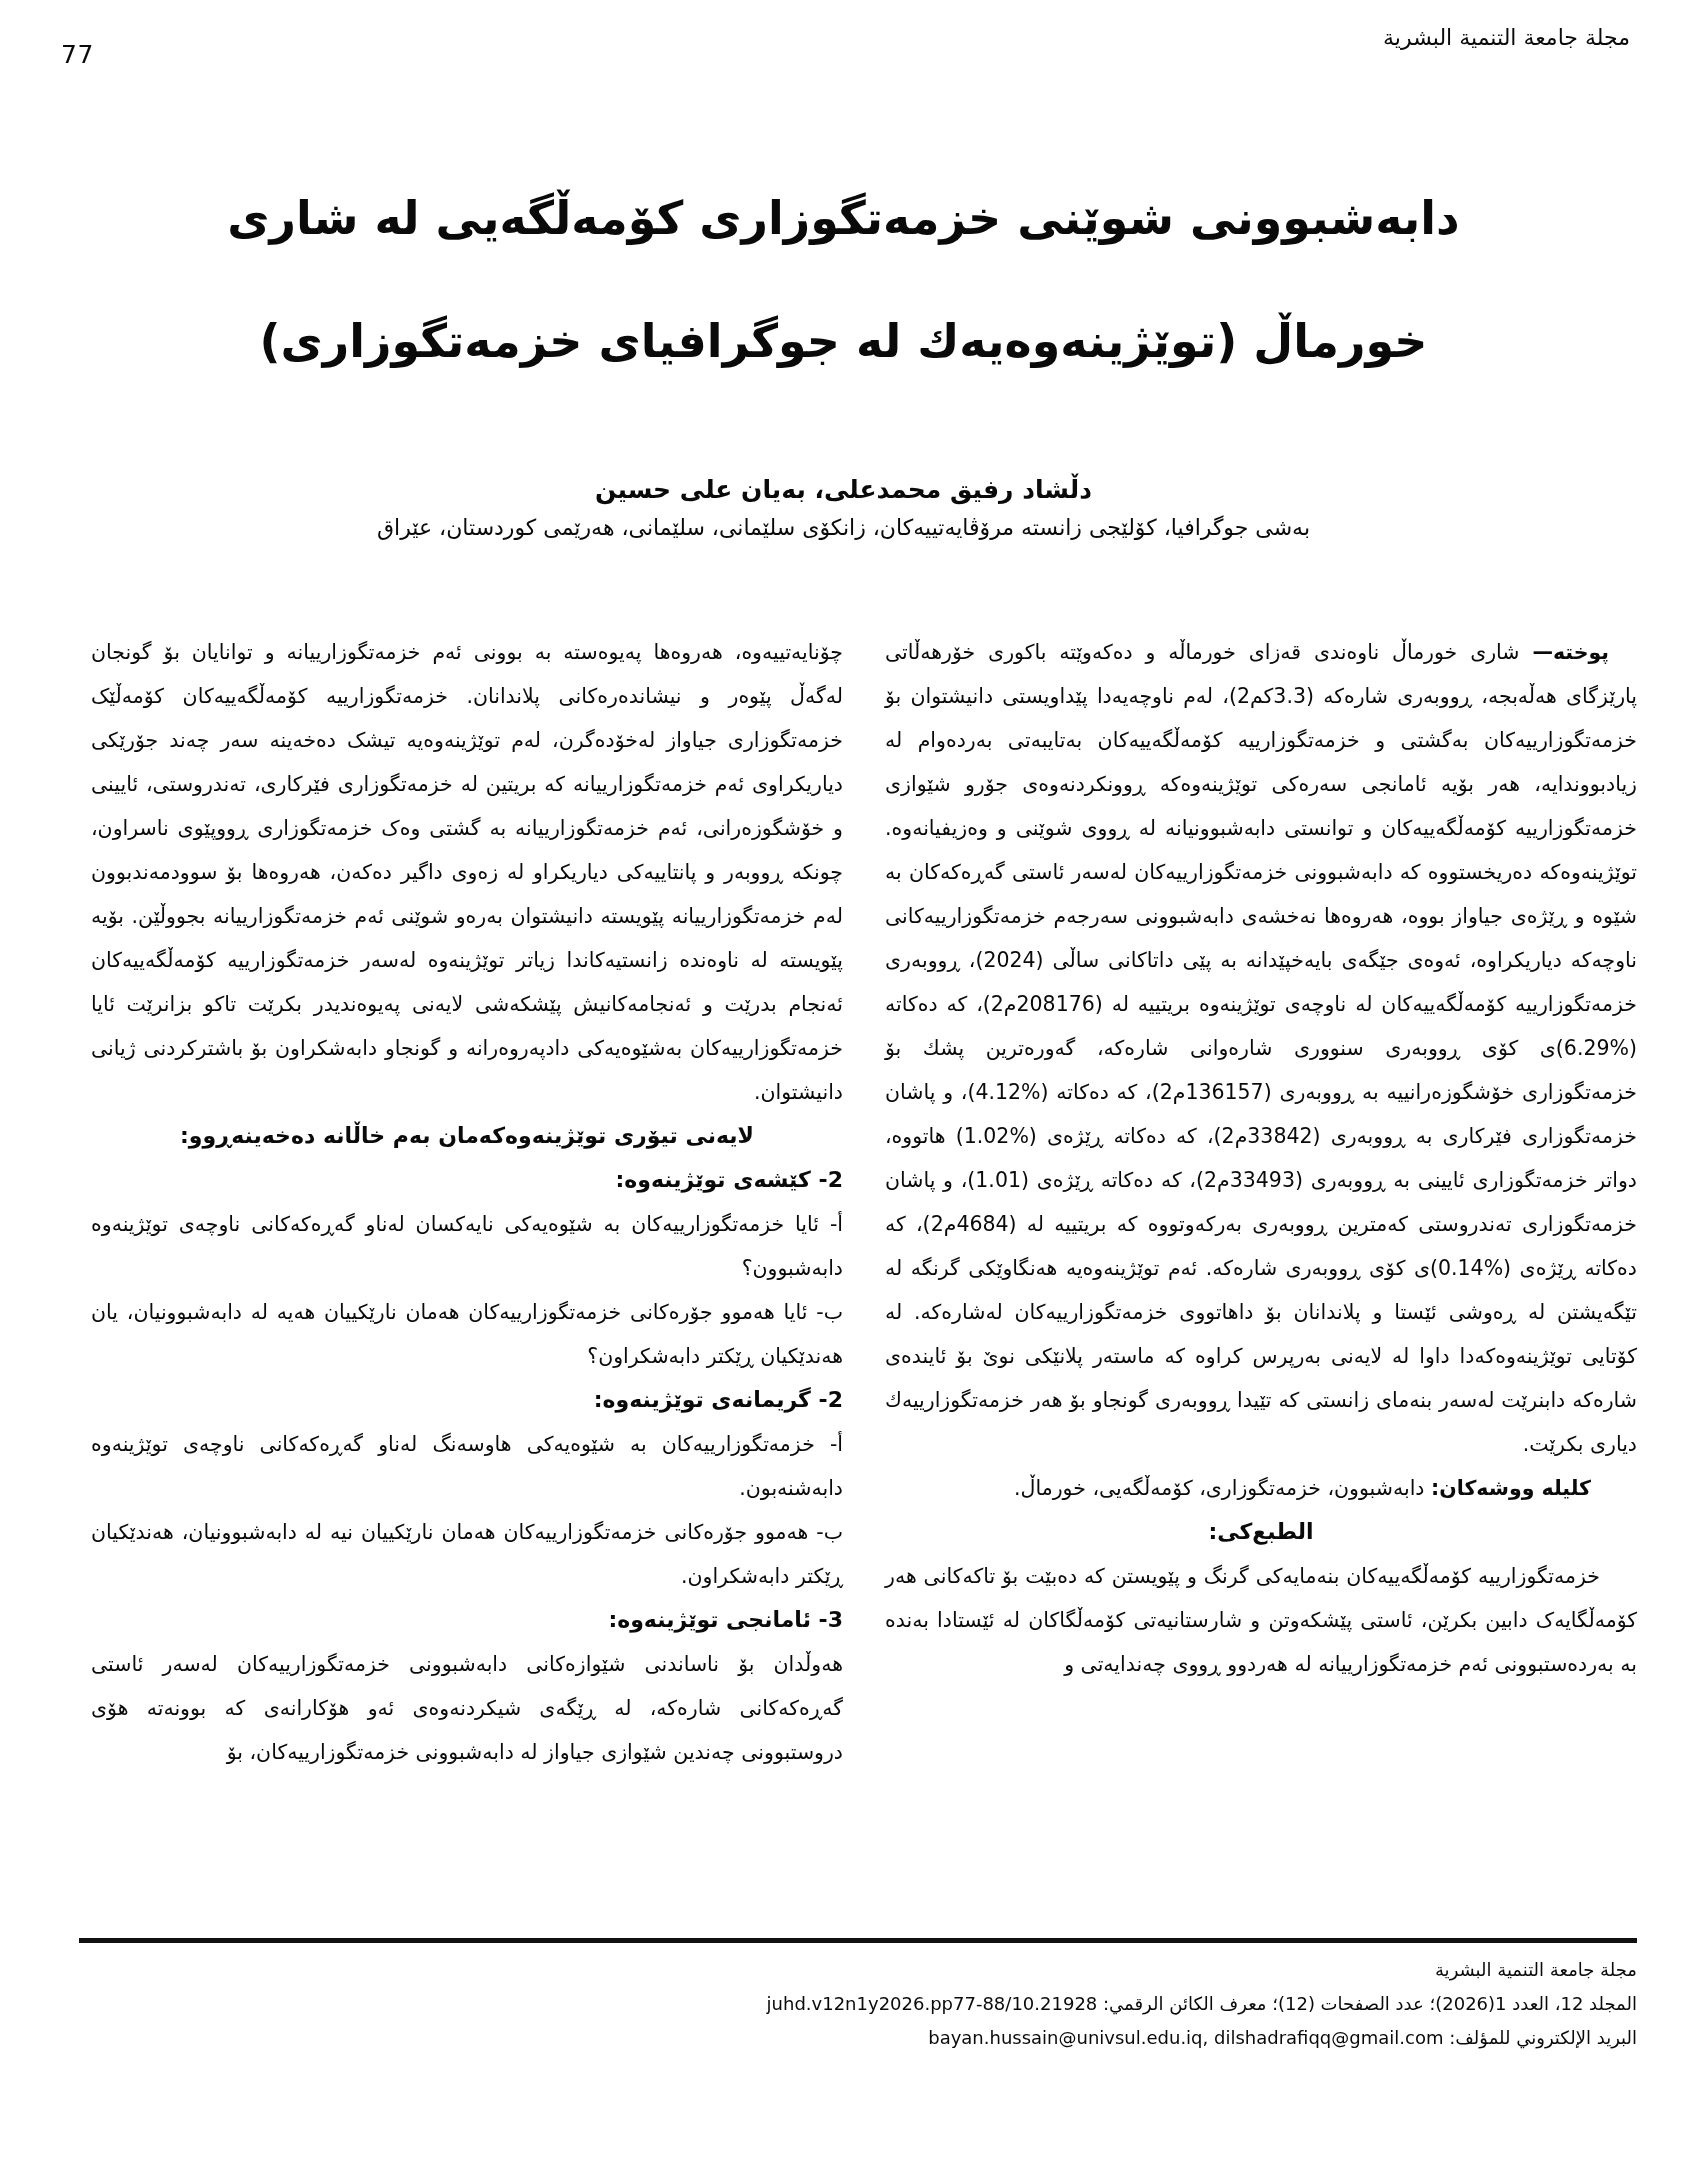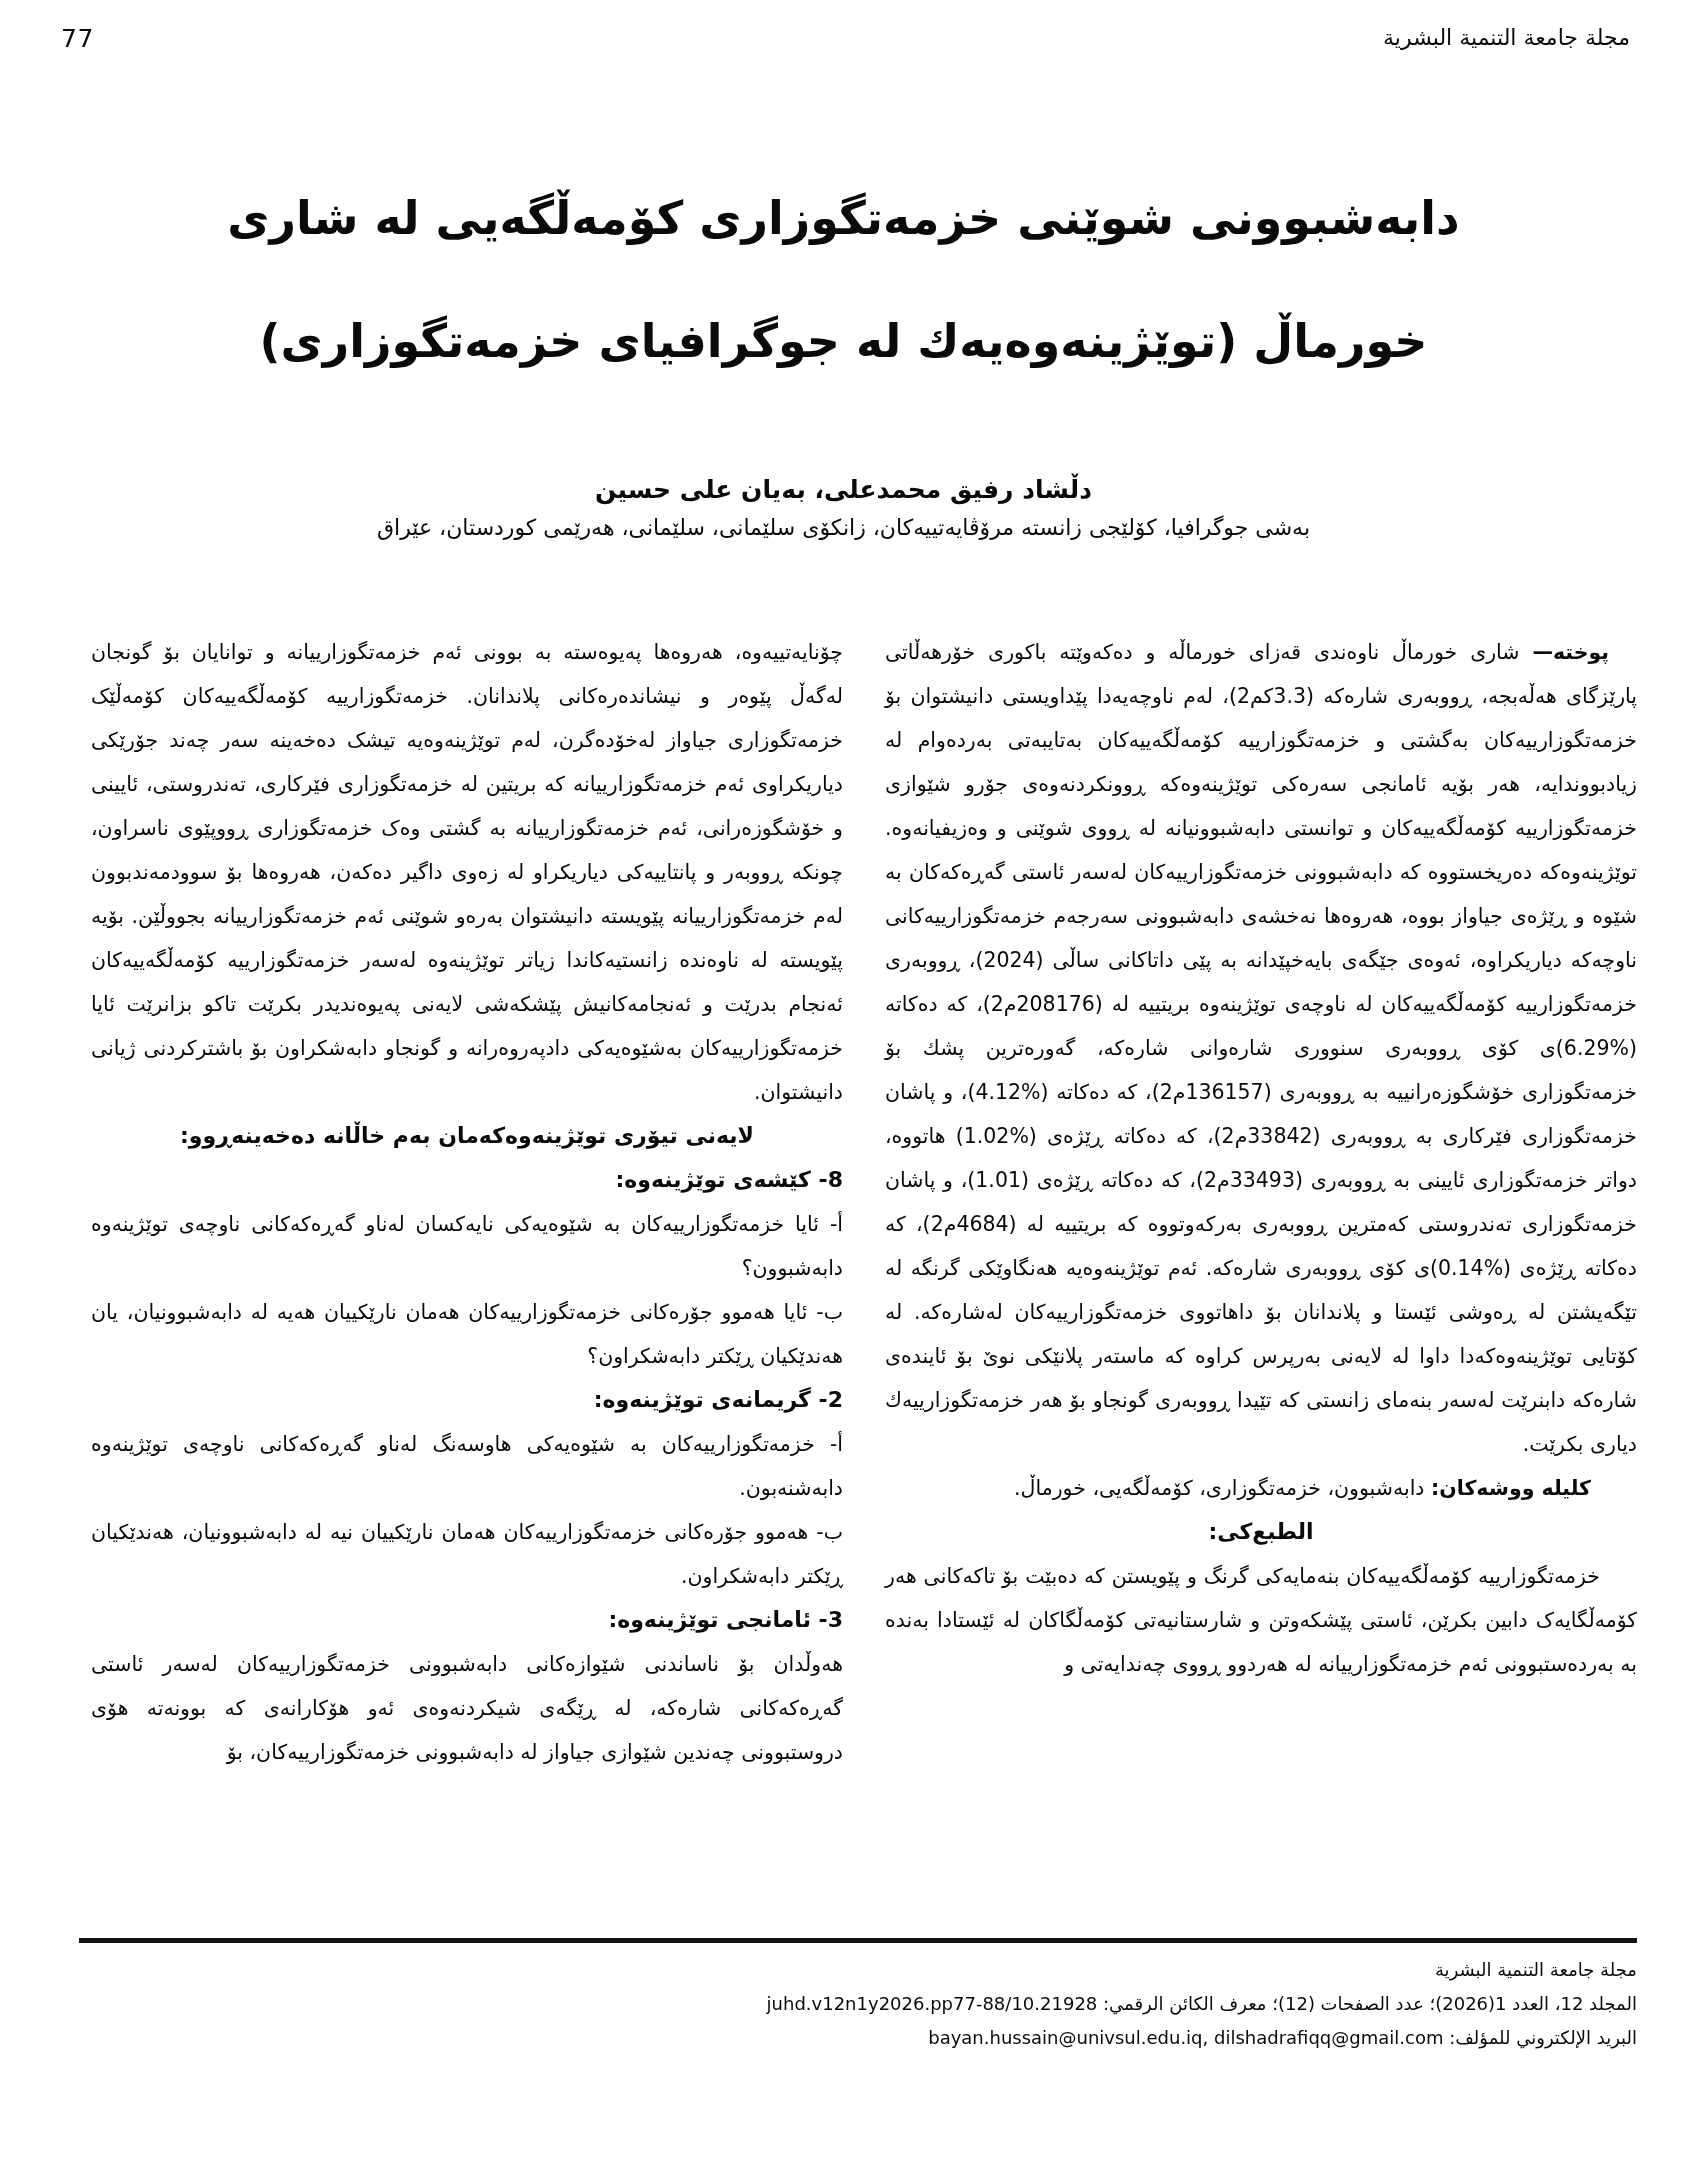--- a/index.html
+++ b/index.html
@@ -6,21 +6,21 @@
   .page{
     position:relative;
     width:1687px;height:2183px;
     background:#ffffff;
     font-family:"DejaVu Sans",sans-serif;
     color:#0a0a0a;
     direction:rtl;
     overflow:hidden;
   }
   .page-number{
-    position:absolute;top:24px;left:61px;
+    position:absolute;top:40px;left:61px;
     font-size:25px;direction:ltr;letter-spacing:0.7px;
   }
   .journal-name{
     position:absolute;top:25px;right:57px;
     font-size:22px;
   }
   .article-title{
     position:absolute;top:157px;left:93px;right:93px;
     text-align:center;font-weight:bold;
     font-size:46px;line-height:123px;
@@ -85,21 +85,21 @@
       <p class="abstract"><span class="abstract-label">پوخته‌—</span><span> شاری خورماڵ ناوه‌ندی قه‌زای خورماڵه‌ و ده‌که‌وێته‌ باکوری خۆرهه‌ڵاتی پارێزگای هه‌ڵه‌بجه‌، ڕووبه‌ری شاره‌که‌ (3.3کم2)، له‌م ناوچه‌یه‌دا پێداویستی دانیشتوان بۆ خزمه‌تگوزارییه‌کان به‌گشتی و خزمه‌تگوزارییه‌ کۆمه‌ڵگه‌ییه‌کان به‌تایبه‌تی به‌رده‌وام له‌ زیادبووندایه‌، هه‌ر بۆیه‌ ئامانجی سه‌ره‌کی توێژینه‌وه‌که‌ ڕوونکردنه‌وه‌ی جۆرو شێوازی خزمه‌تگوزارییه‌ کۆمه‌ڵگه‌ییه‌کان و توانستی دابه‌شبوونیانه‌ له‌ ڕووی شوێنی و وه‌زیفیانه‌وه‌. توێژینه‌وه‌که‌ ده‌ریخستووه‌ که‌ دابه‌شبوونی خزمه‌تگوزارییه‌کان له‌سه‌ر ئاستی گه‌ڕه‌که‌کان به‌ شێوه‌ و ڕێژه‌ی جیاواز بووه‌، هه‌روه‌ها نه‌خشه‌ی دابه‌شبوونی سه‌رجه‌م خزمه‌تگوزارییه‌کانی ناوچه‌که‌ دیاریکراوه‌، ئه‌وه‌ی جێگه‌ی بایه‌خپێدانه‌ به‌ پێی داتاکانی ساڵی (2024)، ڕووبه‌ری خزمه‌تگوزارییه‌ کۆمه‌ڵگه‌ییه‌کان له‌ ناوچه‌ی توێژینه‌وه‌ بریتییه‌ له‌ (208176م2)، که‌ ده‌کاته‌ (%6.29)ی کۆی ڕووبه‌ری سنووری شاره‌وانی شاره‌که‌، گه‌وره‌ترین پشك بۆ خزمه‌تگوزاری خۆشگوزه‌رانییه‌ به‌ ڕووبه‌ری (136157م2)، که‌ ده‌کاته‌ (%4.12)، و پاشان خزمه‌تگوزاری فێرکاری به‌ ڕووبه‌ری (33842م2)، که‌ ده‌کاته‌ ڕێژه‌ی (%1.02) هاتووه‌، دواتر خزمه‌تگوزاری ئایینی به‌ ڕووبه‌ری (33493م2)، که‌ ده‌کاته‌ ڕێژه‌ی (1.01)، و پاشان خزمه‌تگوزاری ته‌ندروستی که‌مترین ڕووبه‌ری به‌رکه‌وتووه‌ که‌ بریتییه‌ له‌ (4684م2)، که‌ ده‌کاته‌ ڕێژه‌ی (%0.14)ی کۆی ڕووبه‌ری شاره‌که‌. ئه‌م توێژینه‌وه‌یه‌ هه‌نگاوێکی گرنگه‌ له‌ تێگه‌یشتن له‌ ڕه‌وشی ئێستا و پلاندانان بۆ داهاتووی خزمه‌تگوزارییه‌کان له‌شاره‌که‌. له‌ کۆتایی توێژینه‌وه‌که‌دا داوا له‌ لایه‌نی به‌رپرس کراوه‌ که‌ ماسته‌ر پلانێکی نوێ بۆ ئاینده‌ی شاره‌که‌ دابنرێت له‌سه‌ر بنه‌مای زانستی که‌ تێیدا ڕووبه‌ری گونجاو بۆ هه‌ر خزمه‌تگوزارییه‌ك دیاری بکرێت.</span></p>
       <p class="keywords"><span class="keywords-label">کلیله‌ ووشه‌کان:</span><span> دابه‌شبوون، خزمه‌تگوزاری، کۆمه‌ڵگه‌یی، خورماڵ.</span></p>
       <p class="center-heading">الطبع‌کی:</p>
       <p class="intro-par">خزمه‌تگوزارییه‌ کۆمه‌ڵگه‌ییه‌کان بنه‌مایه‌کی گرنگ و پێویستن که‌ ده‌بێت بۆ تاکه‌کانی هه‌ر کۆمه‌ڵگایه‌ک دابین بکرێن، ئاستی پێشکه‌وتن و شارستانیه‌تی کۆمه‌ڵگاکان له‌ ئێستادا به‌نده‌ به‌ به‌رده‌ستبوونی ئه‌م خزمه‌تگوزارییانه‌ له‌ هه‌ردوو ڕووی چه‌ندایه‌تی و</p>
     </div>
 
     <div class="col">
       <p>چۆنایه‌تییه‌وه‌، هه‌روه‌ها په‌یوه‌سته‌ به‌ بوونی ئه‌م خزمه‌تگوزارییانه‌ و توانایان بۆ گونجان له‌گه‌ڵ پێوه‌ر و نیشانده‌ره‌کانی پلاندانان. خزمه‌تگوزارییه‌ کۆمه‌ڵگه‌ییه‌کان کۆمه‌ڵێک خزمه‌تگوزاری جیاواز له‌خۆده‌گرن، له‌م توێژینه‌وه‌یه‌ تیشک ده‌خه‌ینه‌ سه‌ر چه‌ند جۆرێکی دیاریکراوی ئه‌م خزمه‌تگوزارییانه‌ که‌ بریتین له‌ خزمه‌تگوزاری فێرکاری، ته‌ندروستی، ئایینی و خۆشگوزه‌رانی، ئه‌م خزمه‌تگوزارییانه‌ به‌ گشتی وه‌ک خزمه‌تگوزاری ڕووپێوی ناسراون، چونکه‌ ڕووبه‌ر و پانتاییه‌کی دیاریکراو له‌ زه‌وی داگیر ده‌که‌ن، هه‌روه‌ها بۆ سوودمه‌ندبوون له‌م خزمه‌تگوزارییانه‌ پێویسته‌ دانیشتوان به‌ره‌و شوێنی ئه‌م خزمه‌تگوزارییانه‌ بجووڵێن. بۆیه‌ پێویسته‌ له‌ ناوه‌نده‌ زانستیه‌کاندا زیاتر توێژینه‌وه‌ له‌سه‌ر خزمه‌تگوزارییه‌ کۆمه‌ڵگه‌ییه‌کان ئه‌نجام بدرێت و ئه‌نجامه‌کانیش پێشکه‌شی لایه‌نی په‌یوه‌ندیدر بکرێت تاکو بزانرێت ئایا خزمه‌تگوزارییه‌کان به‌شێوه‌یه‌کی دادپه‌روه‌رانه‌ و گونجاو دابه‌شکراون بۆ باشترکردنی ژیانی دانیشتوان.</p>
       <p class="center-heading">لایه‌نی تیۆری توێژینه‌وه‌که‌مان به‌م خاڵانه‌ ده‌خه‌ینه‌ڕوو:</p>
 
-      <p class="num-heading">8- کێشه‌ی توێژینه‌وه‌:</p>
+      <p class="num-heading">2- کێشه‌ی توێژینه‌وه‌:</p>
       <p class="item">أ- ئایا خزمه‌تگوزارییه‌کان به‌ شێوه‌یه‌کی نایه‌کسان له‌ناو گه‌ڕه‌که‌کانی ناوچه‌ی توێژینه‌وه‌ دابه‌شبوون؟</p>
       <p class="item">ب- ئایا هه‌موو جۆره‌کانی خزمه‌تگوزارییه‌کان هه‌مان نارێکییان هه‌یه‌ له‌ دابه‌شبوونیان، یان هه‌ندێکیان ڕێکتر دابه‌شکراون؟</p>
 
       <p class="num-heading">2- گریمانه‌ی توێژینه‌وه‌:</p>
       <p class="item">أ- خزمه‌تگوزارییه‌کان به‌ شێوه‌یه‌کی هاوسه‌نگ له‌ناو گه‌ڕه‌که‌کانی ناوچه‌ی توێژینه‌وه‌ دابه‌شنه‌بون.</p>
       <p class="item">ب- هه‌موو جۆره‌کانی خزمه‌تگوزارییه‌کان هه‌مان نارێکییان نیه‌ له‌ دابه‌شبوونیان، هه‌ندێکیان ڕێکتر دابه‌شکراون.</p>
 
       <p class="num-heading">3- ئامانجی توێژینه‌وه‌:</p>
       <p class="item">هه‌وڵدان بۆ ناساندنی شێوازه‌کانی دابه‌شبوونی خزمه‌تگوزارییه‌کان له‌سه‌ر ئاستی گه‌ڕه‌که‌کانی شاره‌که‌، له‌ ڕێگه‌ی شیکردنه‌وه‌ی ئه‌و هۆکارانه‌ی که‌ بوونه‌ته‌ هۆی دروستبوونی چه‌ندین شێوازی جیاواز له‌ دابه‌شبوونی خزمه‌تگوزارییه‌کان، بۆ</p>
     </div>

